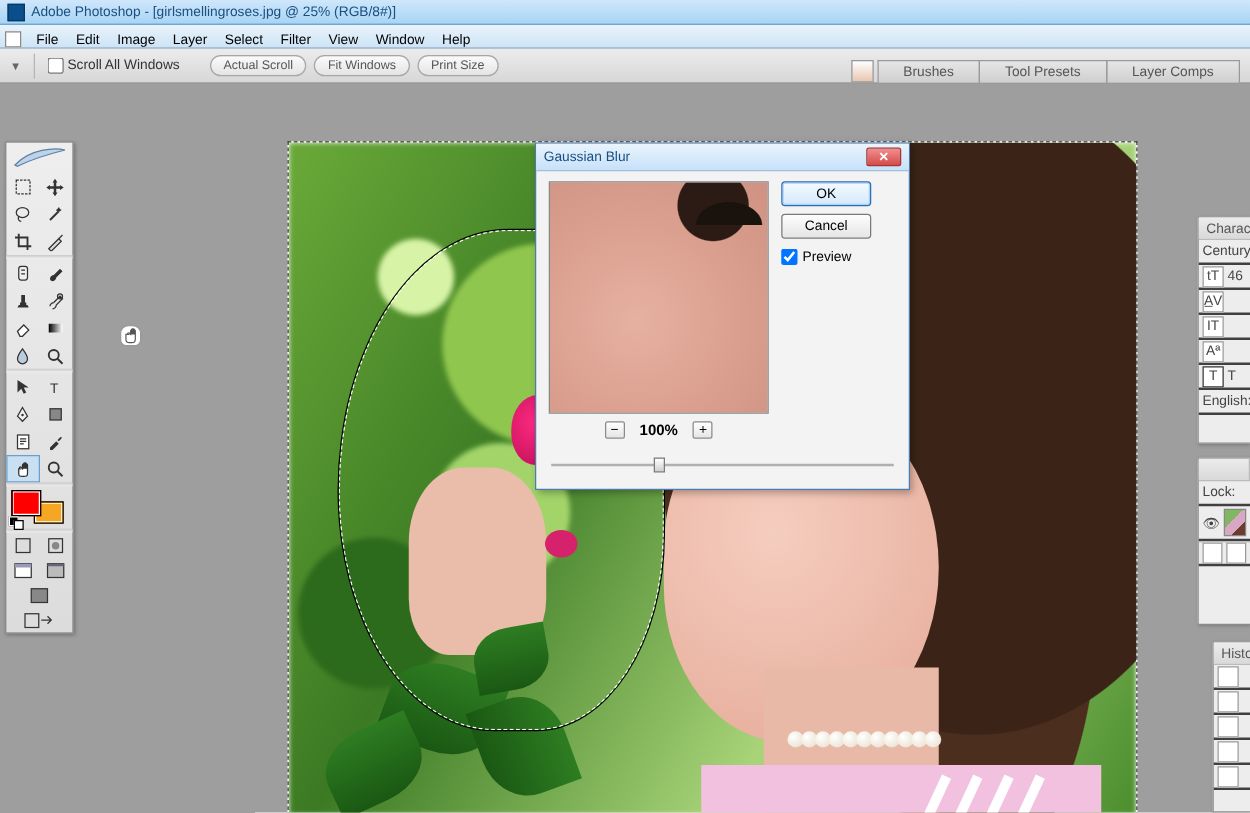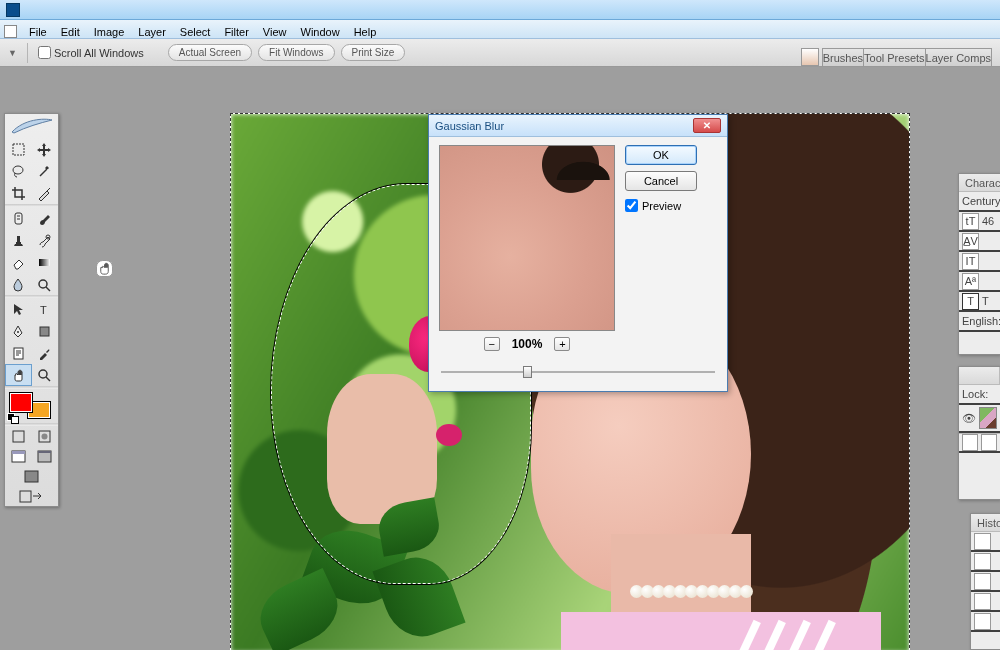--- a/index.html
+++ b/index.html
@@ -13,25 +13,25 @@
   
   .menubar { height: 19px; background: linear-gradient(#e9f3fb, #cde4f6); display:flex; align-items:flex-end; padding:0 4px; border-bottom:1px solid #9fbfdd; }
   .menubar .mfile-icon { width: 13px; height: 13px; background:#fff; border:1px solid #888; margin-right:5px; }
   .menubar span.mi { padding: 0 7px; cursor: default; }
 
   
   .optbar { height: 28px; background: linear-gradient(#ececec, #d7d7d7); display:flex; align-items:center; padding:0 8px; border-bottom:1px solid #999; gap:6px; }
   .optbar .hand { width:17px; height:17px; border:1px solid #999; background:#fff; }
   .optbar .vsep { width:1px; height:20px; background:#b5b5b5; margin:0 4px; }
   .optbar input[type=checkbox]{ margin-right:3px;}
-  .optbar label{ display:flex; align-items:center; color:#333;}
+  .optbar label{ display:flex; color:#333;}
   .optbar button.soft { background:linear-gradient(#fbfbfb,#e4e4e4); border:1px solid #a7a7a7; border-radius:9px; height:17px; padding:0 10px; font-size:10px; color:#555;}
   .optbar .rspacer{flex:1;}
   .optbar .optright{display:flex; gap:0;}
-  .optright .ptab{ background:linear-gradient(#e6e6e6,#cfcfcf); border:1px solid #9a9a9a; border-bottom:none; height:18px; padding:0 0; display:flex; align-items:center; color:#555; margin-top:9px; margin-left:-1px;text-align:center;}
+  .optright .ptab{ background:linear-gradient(#e6e6e6,#cfcfcf); border:1px solid #9a9a9a; border-bottom:none; height:18px; padding:0 20px; display:flex; align-items:center; color:#555; margin-top:9px; margin-left:-1px;text-align:center;}
   .optright .ptab:first-child{border-radius:3px 0 0 0;}
   .optright .picon{ width:18px; height:18px; border:1px solid #999; margin-top:9px; background:linear-gradient(#fff,#e7c6b0); margin-right:4px;}
 
   
   .tools { position:absolute; top:113px; left:4px; width:55px; background:linear-gradient(#eeeeee,#dcdcdc); border:1px solid #8b8b8b; box-shadow:1px 1px 3px rgba(0,0,0,.3);}
   .tools .feather{ height:24px; display:flex; align-items:center; justify-content:center;}
   .tools .feather svg{width:44px;height:18px;}
   .tools .grid{ display:grid; grid-template-columns:1fr 1fr;}
   .tools .tool{ height:22px; border:1px solid transparent; display:flex; align-items:center; justify-content:center;}
   .tools .tool svg{width:15px;height:15px;}
@@ -106,20 +106,21 @@
   .rpal .row{height:20px;display:flex;align-items:center;padding:0 3px;border-bottom:2px solid #404040;color:#444;gap:3px;}
   .rpal .mini{width:17px;height:17px;border:1px solid #999;background:#fff;display:flex;align-items:center;justify-content:center;}
   .layer-thumb{width:26px;height:22px;border:1px solid #888;background:linear-gradient(135deg,#7fb860 0 40%, #d9a6c4 40% 70%, #6a3d2e 70%);}
 
 </style>
 </head>
 <body>
 
 <div class="titlebar">
   <div class="ps-icon"></div>
+  <div class="ttl">Adobe Photoshop - [girlsmellingroses.jpg @ 25% (RGB/8#)]</div>
 </div>
 
 <div class="menubar">
   <div class="mfile-icon"></div>
   <span class="mi">File</span>
   <span class="mi">Edit</span>
   <span class="mi">Image</span>
   <span class="mi">Layer</span>
   <span class="mi">Select</span>
   <span class="mi">Filter</span>
@@ -134,21 +135,21 @@
         <path d="M4 7v4c0 2 1 3 3 3h2c2 0 3-1 3-3V4c0-1-1-1-1 0v3V3c0-1-1-1-1 0v4V3c0-1-1-1-1 0v4V4c0-1-1-1-1 0v3l-1-1c-1-1-2 0-1 1z" fill="#fff" stroke="#555"></path>
       </svg>
   </div>
   <span style="font-size:9px;color:#666">▼</span>
   <div class="vsep"></div>
   <label>
     <input type="checkbox" style="">
     <span>Scroll All Windows</span>
   </label>
   <div style="width:12px"></div>
-  <button class="soft">Actual Screen</button>
+  <button class="soft">Actual Scroll</button>
   <button class="soft">Fit Windows</button>
   <button class="soft">Print Size</button>
   <div class="rspacer"></div>
   <div class="optright">
     <div class="picon"></div>
     <div class="ptab">Brushes</div>
     <div class="ptab">Tool Presets</div>
     <div class="ptab">Layer Comps</div>
   </div>
 </div>

